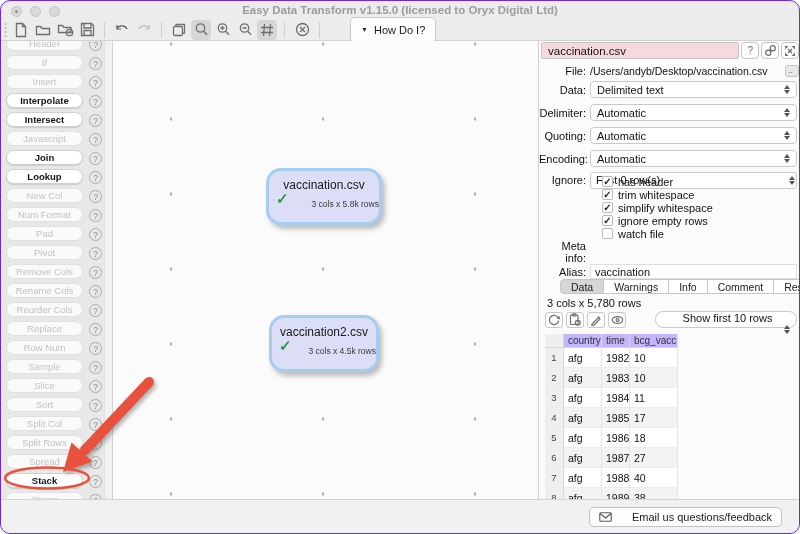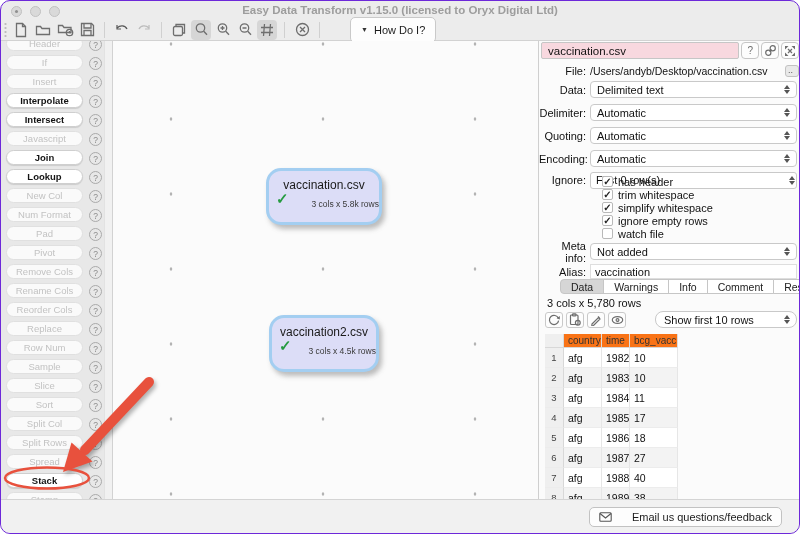--- a/index.html
+++ b/index.html
@@ -72,25 +72,25 @@
   .alias-field { flex:1; height:15px; background:#fff; border:1px solid #dedede; display:flex; align-items:center; padding-left:4px; }
   .tabs { position:absolute; top:238px; left:21px; display:flex; height:15px; }
   .tab { height:15px; border:1px solid #c6c6c6; margin-left:-1px; background:#fff; font-size:10.5px; padding:0 10px; display:flex; align-items:center; color:#222; }
   .tab:first-child { border-radius:4px 0 0 4px; margin-left:0; }
   .tab:last-child { border-radius:0 4px 4px 0; }
   .tab.sel { background:#d6d6d6; }
   .summary { position:absolute; top:256px; left:8px; font-size:11px; }
   .tbl-toolbar { position:absolute; top:270px; left:6px; right:4px; height:17px; display:flex; align-items:center; gap:3px; }
   .mini-btn { width:18px; height:16px; background:#fdfdfd; border:1px solid #c9c9c9; border-radius:3px; display:flex; align-items:center; justify-content:center; }
   .mini-btn svg { stroke:#6d6d6d; fill:none; stroke-width:1.2; }
-  .rows-popup { margin-left:auto; width:142px; height:17px; background:#fff; border:1px solid #c9c9c9; border-radius:8px; display:flex; align-items:center; padding:0 5px 0 8px; }
+  .rows-popup { margin-left:auto; width:142px; height:17px; background:#fff; border:1px solid #c9c9c9; border-radius:8px; display:flex; align-items:center; padding:0 5px 0 8px;flex-direction:column; }
   
   .dtable { position:absolute; top:293px; left:6px; font-size:10.5px; }
   .t-row, .t-head { display:flex; }
-  .t-head .cell { height:14px; background:#f97316; border-bottom:1px solid #d8d8d8; border-right:1px solid #dcdcdc; font-size:10px; color:#333; display:flex; align-items:center; padding-left:4px; }
+  .t-head .cell { height:14px; background:#c4b5fd; border-bottom:1px solid #d8d8d8; border-right:1px solid #dcdcdc; font-size:10px; color:#333; display:flex; align-items:center; padding-left:4px; }
   .t-row .cell { height:20px; border-bottom:1px solid #ececec; border-right:1px solid #e6e6e6; display:flex; align-items:center; padding-left:4px; background:#fff; }
   .t-row.even .cell { background:#f3f3f3; }
   .t-row .cell.rn, .t-head .cell.rn { background:#efefef; justify-content:center; padding-left:0; font-size:9.5px; color:#444; border-right:1px solid #d8d8d8; }
   .c0 { width:19px; } .c1 { width:38px; } .c2 { width:28px; } .c3 { width:48px; }
 
   
   .footer { position:absolute; left:0; bottom:0; right:0; height:34px; background:#f1f1f1; border-top:1px solid #d4d4d4; border-radius:0 0 9px 9px; z-index:40; }
   .email-btn { position:absolute; right:17px; top:7px; height:20px; background:#fdfdfd; border:1px solid #c2c2c2; border-radius:5px; display:flex; align-items:center; gap:20px; padding:0 9px; font-size:11px; color:#1c1c1c; }
   .email-btn svg { stroke:#555; fill:none; stroke-width:1.1; }
 </style>
@@ -411,24 +411,20 @@
           </div>
           <span>ignore empty rows</span>
         </div>
         <div class="cb-row">
           <div class="cb-box"></div>
           <span>watch file</span>
         </div>
       </div>
     <div class="meta-row">
       <span class="ins-label">Meta info:</span>
-      <div class="popup">
-        <span>Not added</span>
-        <span class="chevrons"></span>
-      </div>
     </div>
     <div class="alias-row">
       <span class="ins-label">Alias:</span>
       <div class="alias-field">vaccination</div>
     </div>
     <div class="tabs">
         <span class="tab sel">Data</span>
         <span class="tab">Warnings</span>
         <span class="tab">Info</span>
         <span class="tab">Comment</span>

